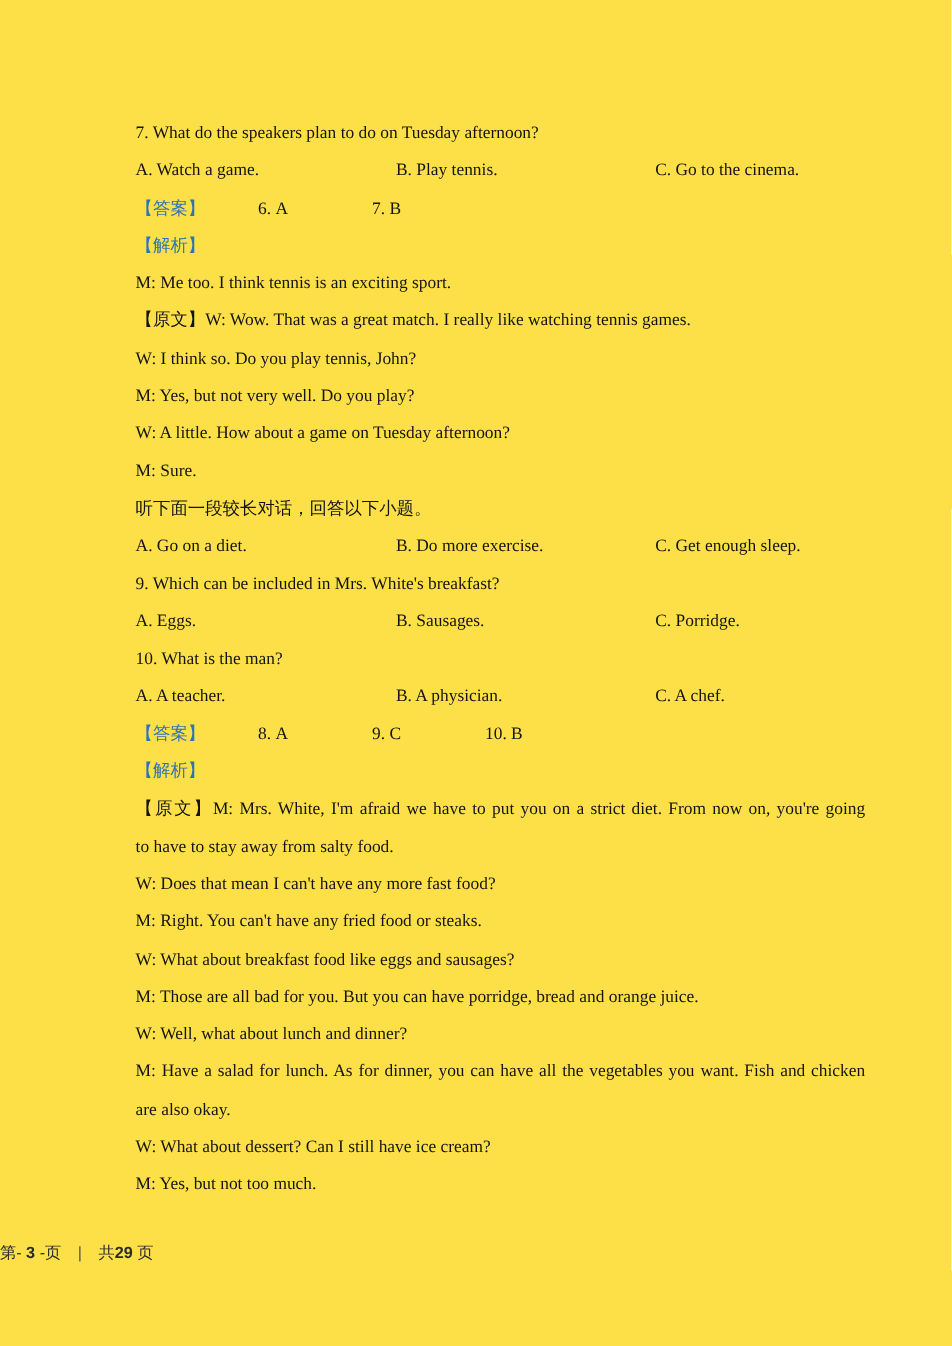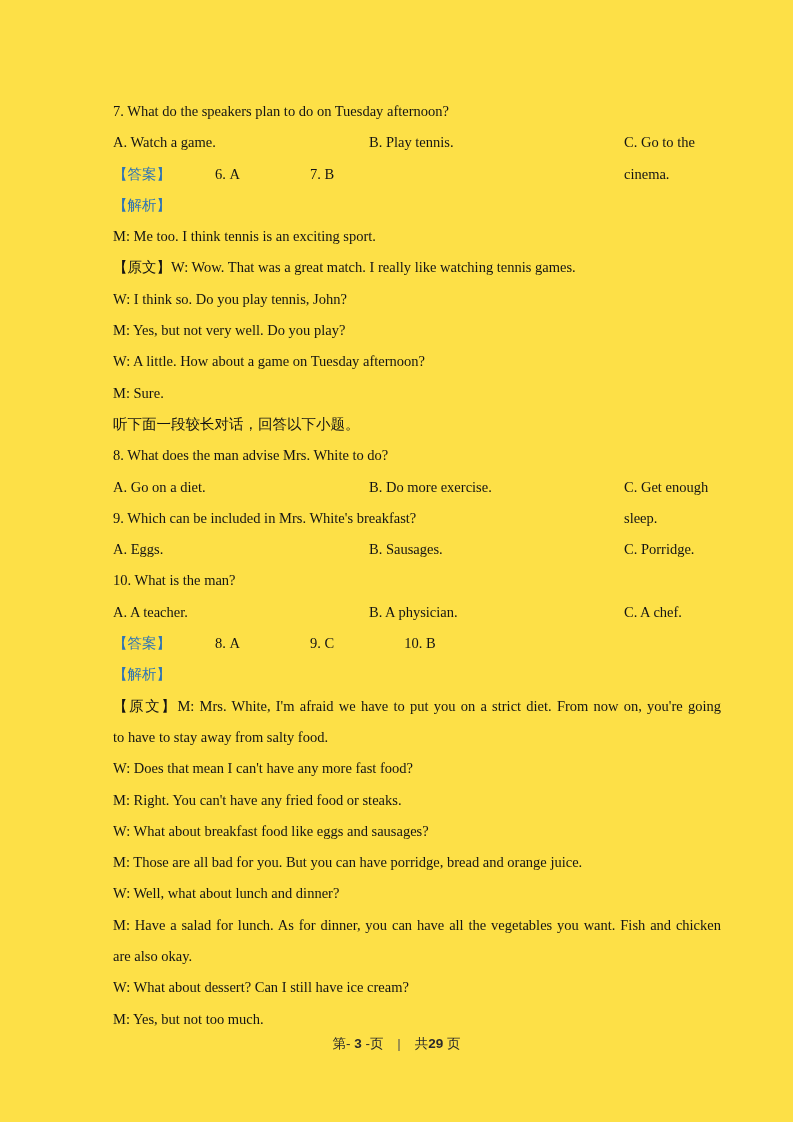--- a/index.html
+++ b/index.html
@@ -31,35 +31,34 @@
   .ln-justify {
     white-space: normal;
     text-align: justify;
     text-align-last: justify;
   }
   .opts {
     display: grid;
     grid-template-columns: 217px 216px 1fr;
     line-height: 31.3px;
     height: 31.3px;
-    gap: 39px;
   }
   .blue {
     color: #2E74B5;
   }
   .ans-item {
     margin-right: 26px;
     margin-left: 44px;
   }
   .footer {
     position: absolute;
     left: 0;
     right: 0;
     top: 1034px;
-    text-align: center;
+    text-align: left;
     font-family: "Liberation Sans", "DejaVu Sans", sans-serif;
     font-size: 13.5px;
     color: #2b2b2b;
     line-height: 20px;
   }
   .footer .num { font-weight: bold; }
   .footer .sep { margin: 0 10px; color: #555; }
 </style>
 </head>
 <body>
@@ -83,21 +82,20 @@
 
     <div class="ln">M: Me too. I think tennis is an exciting sport.</div>
     <div class="ln">【原文】W: Wow. That was a great match. I really like watching tennis games.</div>
     <div class="ln">W: I think so. Do you play tennis, John?</div>
     <div class="ln">M: Yes, but not very well. Do you play?</div>
     <div class="ln">W: A little. How about a game on Tuesday afternoon?</div>
     <div class="ln">M: Sure.</div>
 
     <div class="ln">听下面一段较长对话，回答以下小题。</div>
 
-    <div class="ln">8. What does the man advise Mrs. White to do?</div>
     <div class="opts">
       <span>A. Go on a diet.</span>
       <span>B. Do more exercise.</span>
       <span>C. Get enough sleep.</span>
     </div>
 
     <div class="ln">9. Which can be included in Mrs. White's breakfast?</div>
     <div class="opts">
       <span>A. Eggs.</span>
       <span>B. Sausages.</span>

